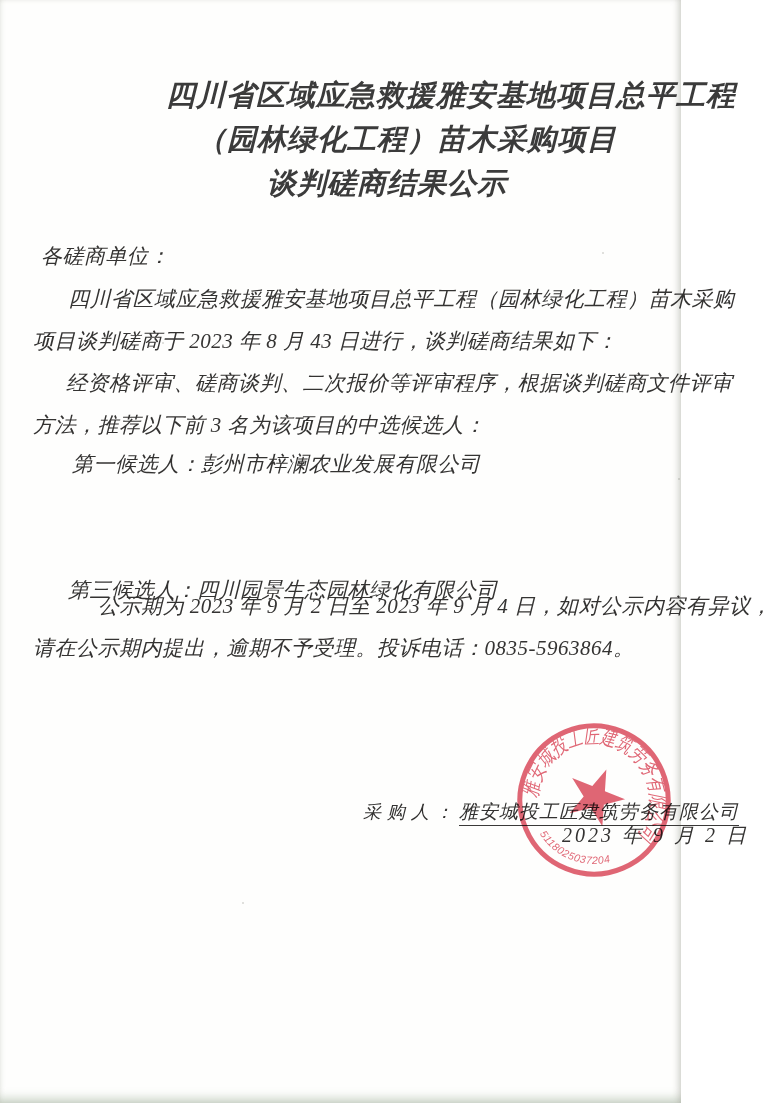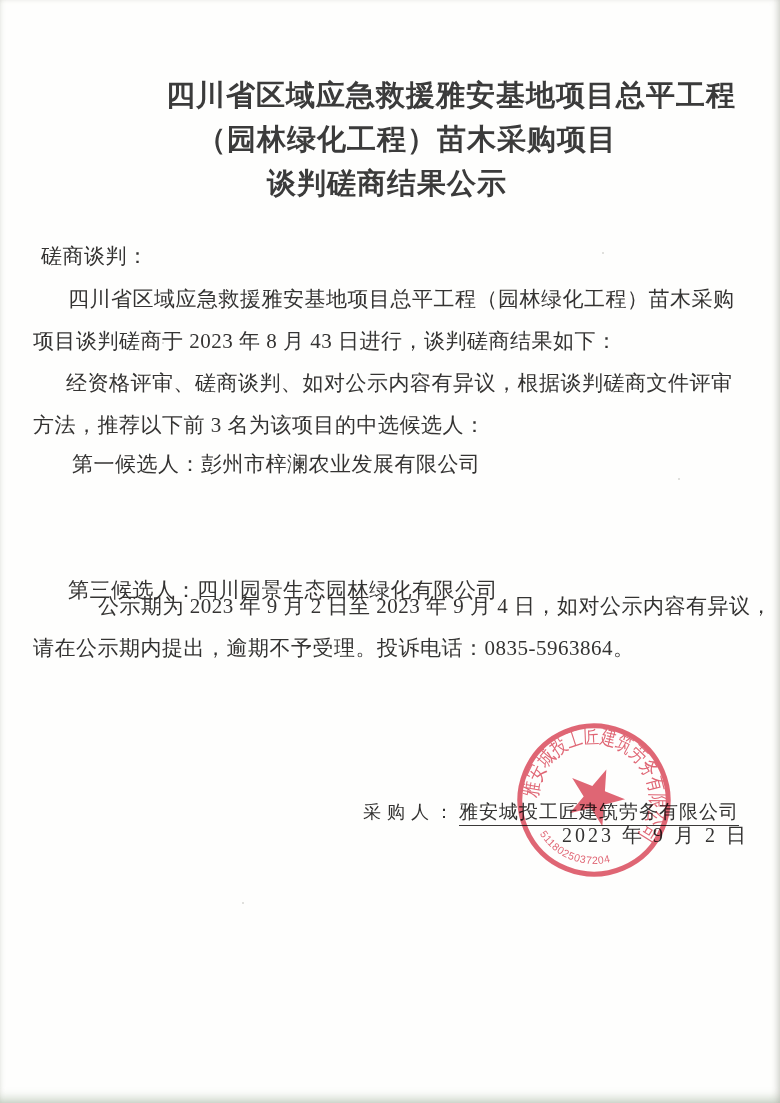--- a/index.html
+++ b/index.html
@@ -5,29 +5,30 @@
   html, body {
     margin: 0;
     padding: 0;
     background: #ffffff;
     width: 780px;
     height: 1103px;
     overflow: hidden;
   }
   .page {
     position: relative;
-    width: 780px;
+    width: 681px;
     height: 1103px;
     background: #fefefd;
     box-shadow:
       inset -5px 0 7px -3px rgba(150,150,140,0.45),
       inset 0 -10px 10px -5px rgba(170,185,165,0.55),
       inset 3px 0 5px -3px rgba(120,120,110,0.18);
     font-family: "Liberation Serif", serif;
     color: #333231;
+    font-style: italic;
   }
   .abs { position: absolute; white-space: pre; }
   .title-line {
     font-family: "Liberation Sans", sans-serif;
     font-weight: 600;
     font-size: 29px;
     color: #3b3b3b;
     letter-spacing: 1px;
   }
   .body-line {
@@ -59,26 +60,26 @@
 </style>
 </head>
 <body>
 
 <div class="page">
 
   <div class="abs title-line" style="left:166px; top:76px;">四川省区域应急救援雅安基地项目总平工程</div>
   <div class="abs title-line" style="left:197px; top:120px;">（园林绿化工程）苗木采购项目</div>
   <div class="abs title-line" style="left:267px; top:164px;">谈判磋商结果公示</div>
 
-  <div class="abs body-line" style="left:41px; top:242px;">磋商谈判：</div>
+  <div class="abs body-line" style="left:41px; top:242px;">各磋商单位：</div>
 
   <div class="abs body-line" style="left:68px; top:285px;">四川省区域应急救援雅安基地项目总平工程（园林绿化工程）苗木采购</div>
   <div class="abs body-line" style="left:33px; top:327px;">项目谈判磋商于 2023 年 8 月 43 日进行，谈判磋商结果如下：</div>
 
-  <div class="abs body-line" style="left:66px; top:369px;">经资格评审、磋商谈判、如对公示内容有异议，根据谈判磋商文件评审</div>
+  <div class="abs body-line" style="left:66px; top:369px;">经资格评审、磋商谈判、二次报价等评审程序，根据谈判磋商文件评审</div>
   <div class="abs body-line" style="left:33px; top:411px;">方法，推荐以下前 3 名为该项目的中选候选人：</div>
 
   <div class="abs body-line" style="left:72px; top:450px;">第一候选人：彭州市梓澜农业发展有限公司</div>
   <div class="abs body-line" style="left:68px; top:540px;margin-top:36px;">第三候选人：四川园景生态园林绿化有限公司</div>
 
   <div class="abs body-line" style="left:66px; top:592px;margin-left:32px;">公示期为 2023 年 9 月 2 日至 2023 年 9 月 4 日，如对公示内容有异议，</div>
   <div class="abs body-line" style="left:33px; top:634px;">请在公示期内提出，逾期不予受理。投诉电话：0835-5963864。</div>
 
   <div class="abs" style="left:347px; top:781px;">
     <span class="buyer-label">采购人：</span><span class="buyer-name">雅安城投工匠建筑劳务有限公司</span>

